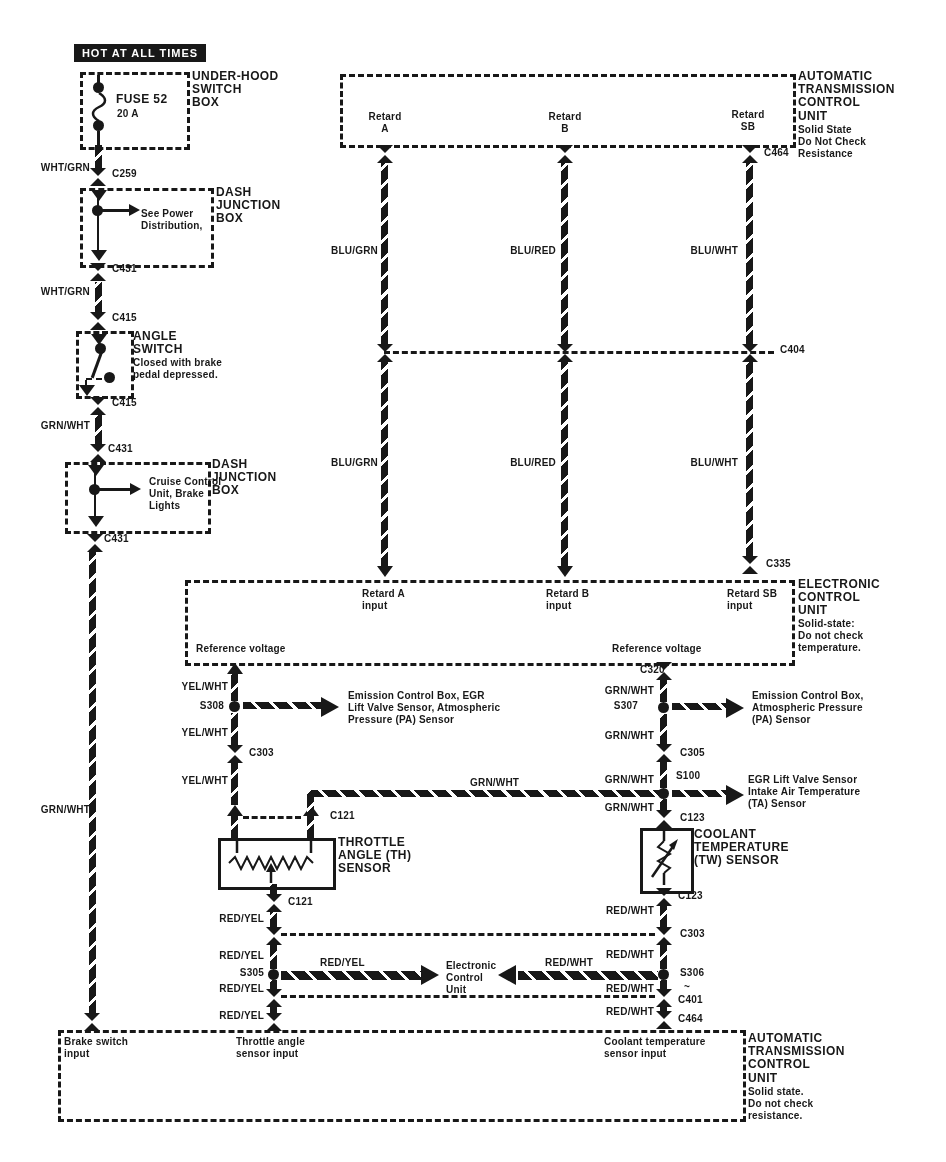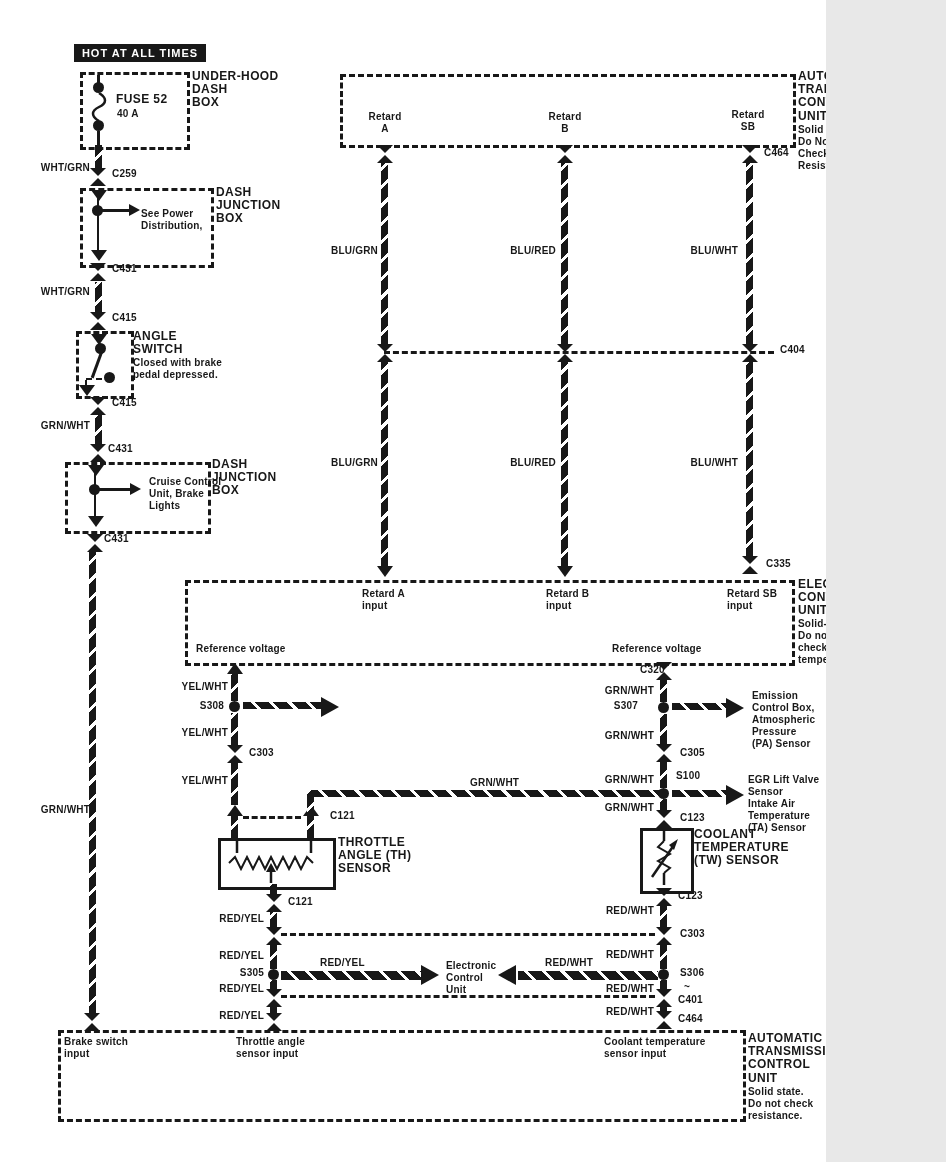--- a/index.html
+++ b/index.html
@@ -1,16 +1,16 @@
 <!DOCTYPE html>
 <html><head>
 <meta charset="utf-8">
 <style>
   html,body{margin:0;padding:0;background:#e8e8e8}
-  .stage{position:relative;width:826px;height:1162px;background:#ffffff;font-family:"Liberation Sans",sans-serif;color:#181818;overflow:hidden}
+  .stage{position:relative;width:946px;height:1162px;background:#ffffff;font-family:"Liberation Sans",sans-serif;color:#181818;overflow:hidden}
   .abs{position:absolute}
   .lbl{position:absolute;font-weight:bold;font-size:10px;line-height:1.2;letter-spacing:.2px;white-space:pre-line}
   .big{position:absolute;font-weight:bold;font-size:12px;line-height:1.1;letter-spacing:.4px;white-space:pre-line}
   .rt{text-align:right}
   .ct{text-align:center}
   .dbox{position:absolute;border:3px dashed #181818}
   .sbox{position:absolute;border:3px solid #181818}
   .wv{position:absolute;width:7px;background:repeating-linear-gradient(315deg,#181818 0 10px,#ffffff 10px 13px)}
   .wh{position:absolute;height:7px;background:repeating-linear-gradient(45deg,#181818 0 10px,#ffffff 10px 13px)}
   .thin{position:absolute;background:#181818}
@@ -28,31 +28,31 @@
 </style>
 </head>
 <body>
 
 <div class="stage">
 
   <div class="banner" style="left:74px;top:44px;width:132px;height:18px">HOT AT ALL TIMES</div>
 
   <div class="dbox" style="left:80px;top:72px;width:104px;height:72px"></div>
   <div class="big" style="left:192px;top:70px">UNDER-HOOD
-DASH
+SWITCH
 BOX</div>
   <div class="thin" style="left:97px;top:75px;width:3px;height:9px"></div>
   <div class="dot" style="left:93px;top:82px"></div>
   <svg class="abs" style="left:90px;top:93px" width="18" height="28" viewBox="0 0 18 28">
       <path d="M9 0 C17 5 17 10 9 14 C1 18 1 23 9 28" fill="none" stroke="#181818" stroke-width="2.5"></path>
     </svg>
   <div class="dot" style="left:93px;top:120px"></div>
   <div class="thin" style="left:97px;top:131px;width:3px;height:14px"></div>
   <div class="big" style="left:116px;top:93px">FUSE 52</div>
-  <div class="lbl" style="left:117px;top:108px">40 A</div>
+  <div class="lbl" style="left:117px;top:108px">20 A</div>
 
   <div class="wv" style="left:95px;top:145px;height:24px"></div>
   <div class="lbl rt" style="left:26px;top:162px;width:64px">WHT/GRN</div>
   <div class="conn" style="left:90px;top:168px"></div>
   <div class="lbl" style="left:112px;top:168px">C259</div>
 
   <div class="dbox" style="left:80px;top:188px;width:128px;height:74px"></div>
   <div class="big" style="left:216px;top:186px">DASH
 JUNCTION
 BOX</div>
@@ -171,20 +171,23 @@
   <div class="lbl" style="left:196px;top:643px">Reference voltage</div>
   <div class="lbl" style="left:612px;top:643px">Reference voltage</div>
 
   <div class="tu" style="left:227px;top:663px"></div>
   <div class="wv" style="left:231px;top:674px;height:27px"></div>
   <div class="lbl rt" style="left:174px;top:681px;width:54px">YEL/WHT</div>
   <div class="dot" style="left:229px;top:701px"></div>
   <div class="lbl rt" style="left:184px;top:700px;width:40px">S308</div>
   <div class="wh" style="left:243px;top:702px;width:78px"></div>
   <div class="tr" style="left:321px;top:697px"></div>
+  <div class="lbl" style="left:348px;top:690px">Emission Control Box, EGR
+Lift Valve Sensor, Atmospheric
+Pressure (PA) Sensor</div>
   <div class="wv" style="left:231px;top:713px;height:32px"></div>
   <div class="lbl rt" style="left:174px;top:727px;width:54px">YEL/WHT</div>
   <div class="conn" style="left:227px;top:745px"></div>
   <div class="lbl" style="left:249px;top:747px">C303</div>
   <div class="wv" style="left:231px;top:763px;height:42px"></div>
   <div class="lbl rt" style="left:174px;top:775px;width:54px">YEL/WHT</div>
   <div class="tu" style="left:227px;top:805px"></div>
   <div class="wv" style="left:231px;top:816px;height:22px"></div>
   <div class="dline" style="left:243px;top:816px;width:58px"></div>
   <div class="lbl" style="left:330px;top:810px">C121</div>

